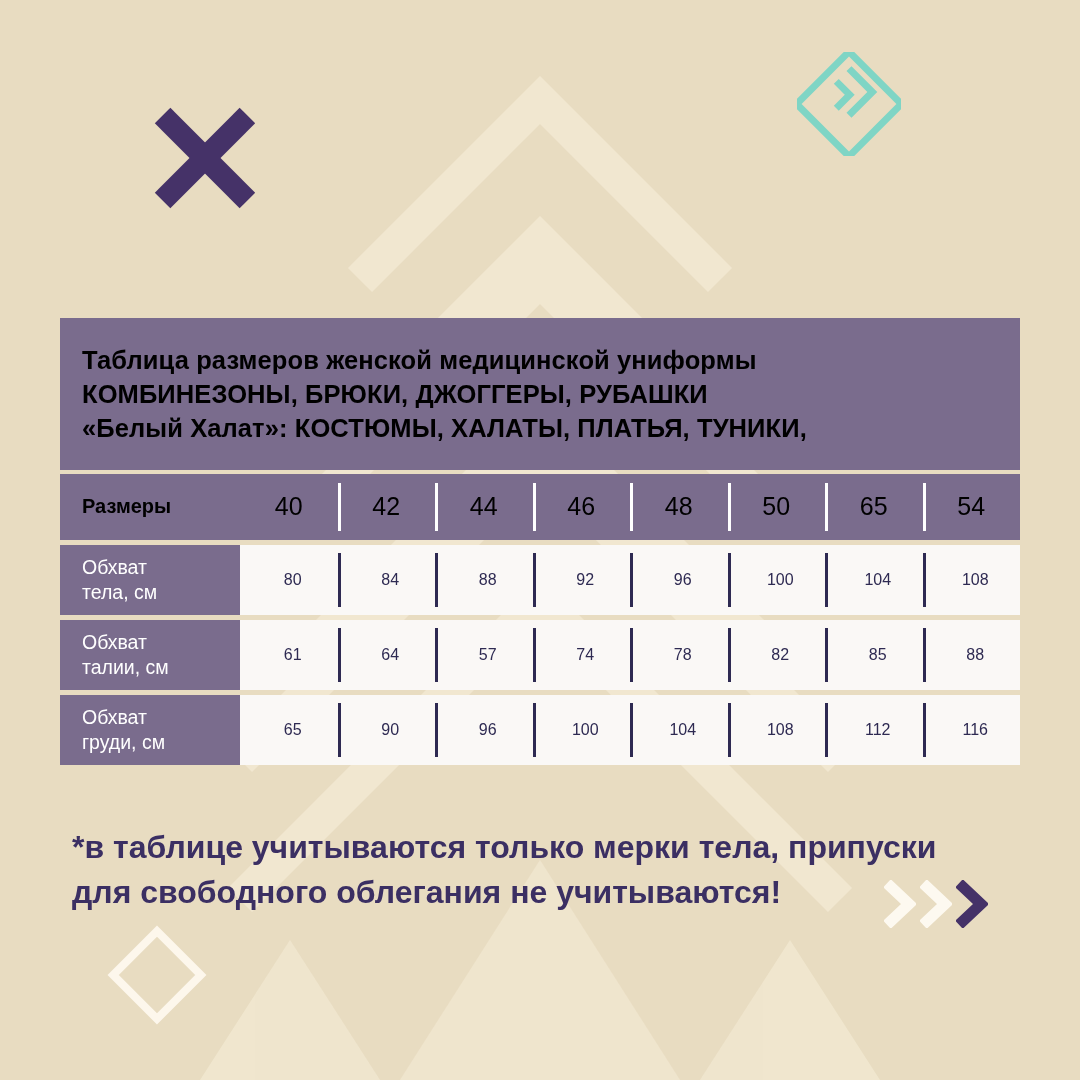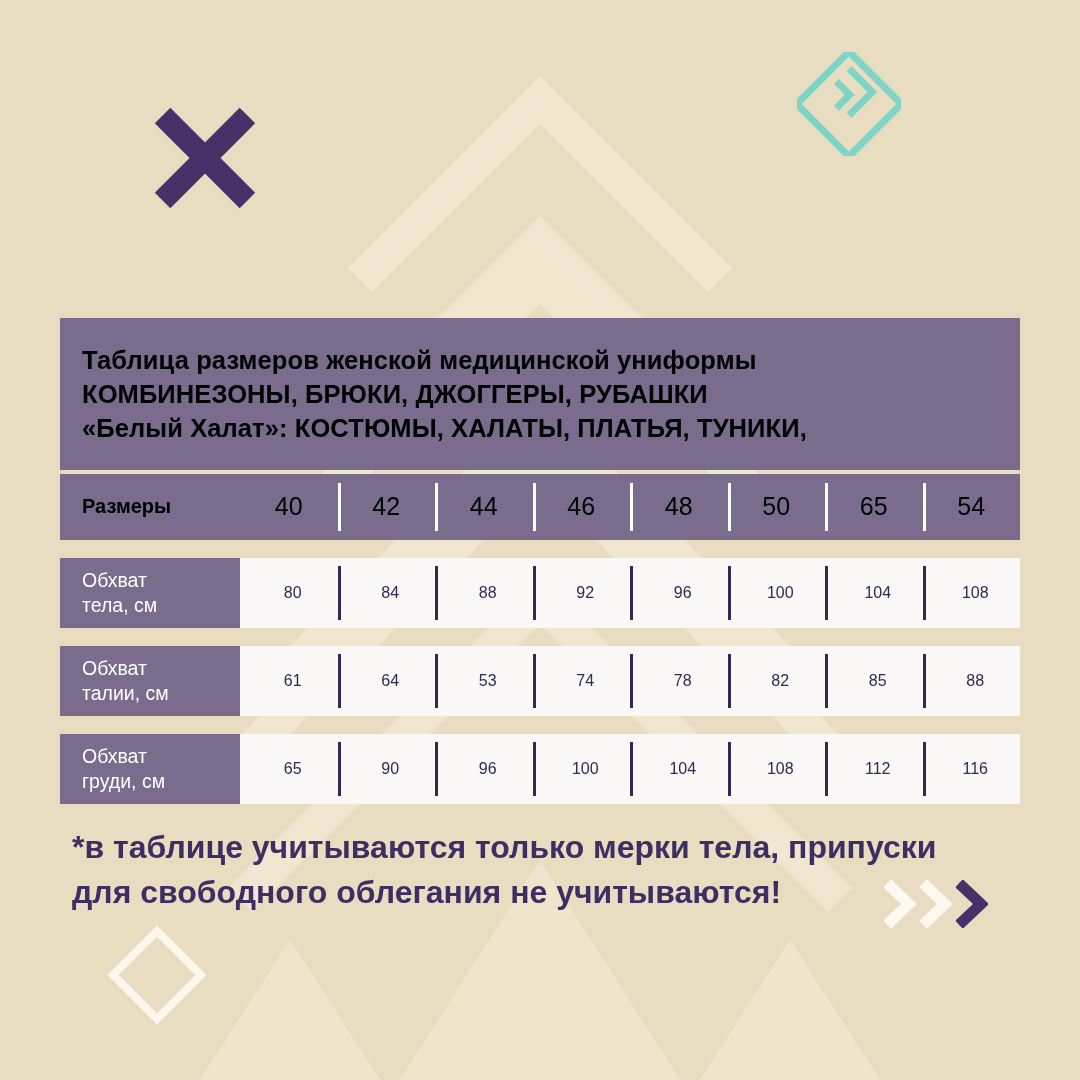--- a/index.html
+++ b/index.html
@@ -74,21 +74,21 @@
     flex:1;display:flex;align-items:center;justify-content:center;
     font-size:25px;position:relative;
   }
   .size-row .cells .c + .c:before{
     content:"";position:absolute;left:0;top:9px;bottom:9px;width:3px;background:#ffffff;
   }
 
   .data-row{
     display:flex;
     height:70px;
-    margin-top:18px;
+    margin-top:5px;
   }
   .data-row .lbl{
     width:180px;flex:none;
     background:#7a6c8d;color:#ffffff;
     display:flex;flex-direction:column;justify-content:center;
     padding-left:22px;
     font-size:19.5px;line-height:1.28;
     box-sizing:border-box;
   }
   .data-row .cells{
@@ -201,21 +201,21 @@
   </div>
 
   <div class="data-row">
     <div class="lbl">
       <span>Обхват</span>
       <span>талии, см</span>
     </div>
     <div class="cells">
       <div class="c">61</div>
       <div class="c">64</div>
-      <div class="c">53</div>
+      <div class="c">57</div>
       <div class="c">74</div>
       <div class="c">78</div>
       <div class="c">82</div>
       <div class="c">85</div>
       <div class="c">88</div>
     </div>
   </div>
 
   <div class="data-row">
     <div class="lbl">

